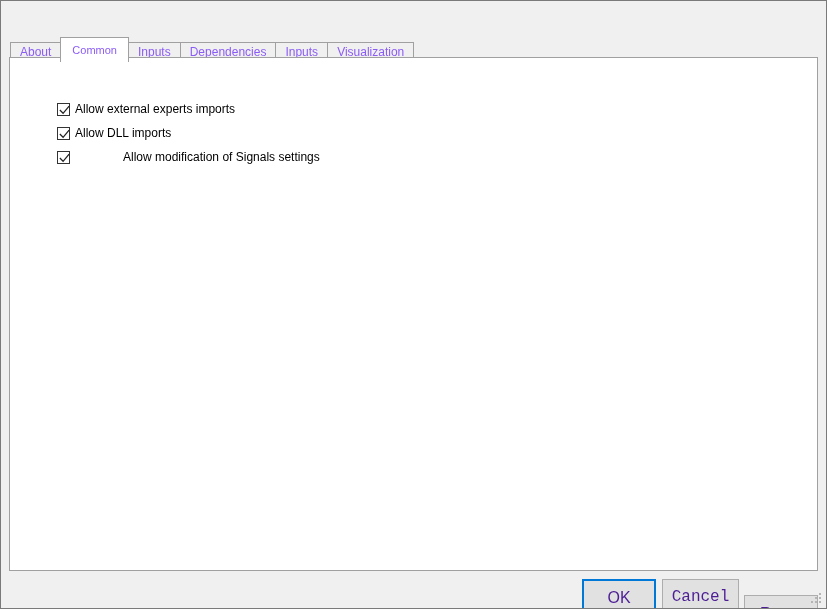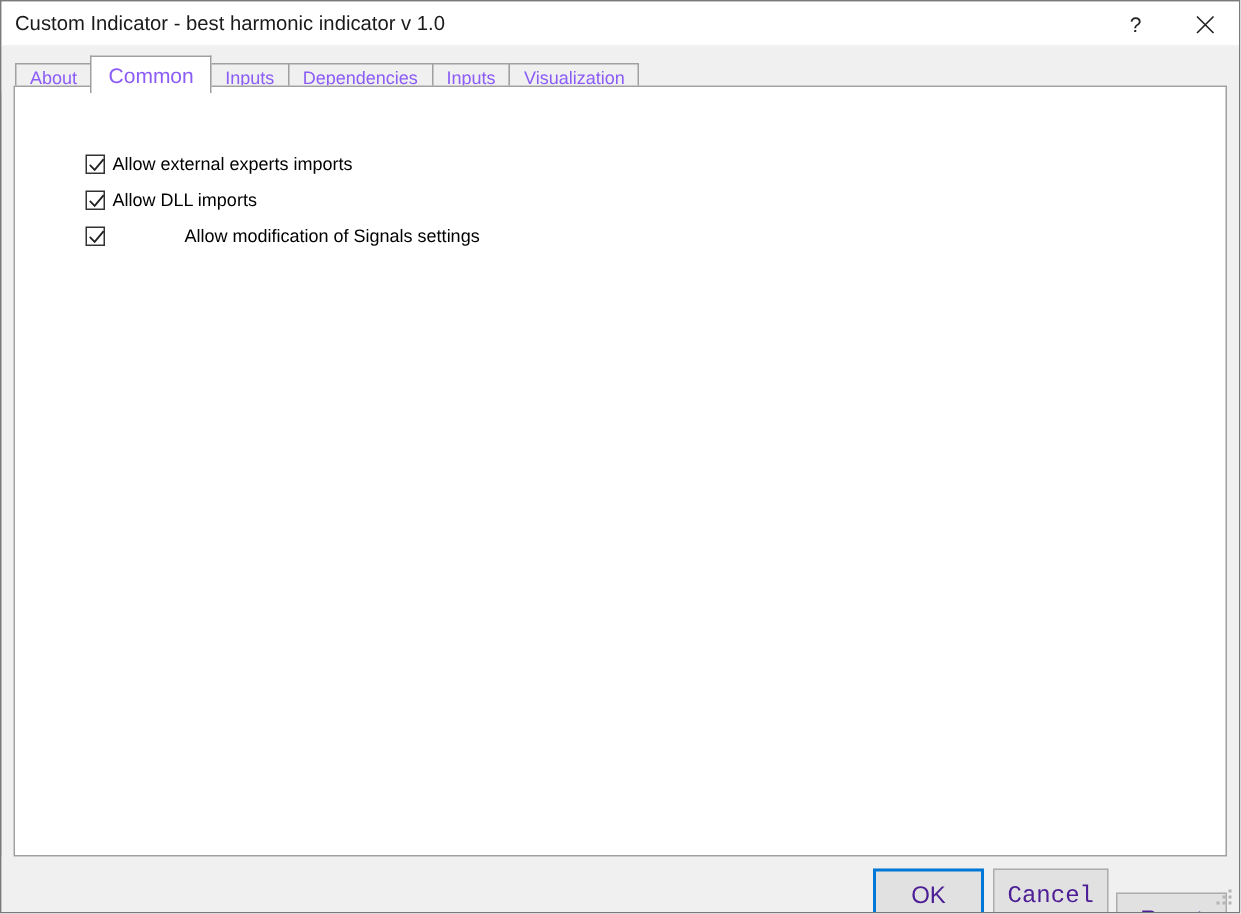--- a/index.html
+++ b/index.html
@@ -103,21 +103,21 @@
     white-space: nowrap;
     margin-right: -1px;
     cursor: default;
   }
   .tab.active {
     height: 25px;
     line-height: 24px;
     background: #ffffff;
     border-color: #a0a0a0;
     z-index: 4;
-    font-size: 14px;
+    font-size: 11px;
     padding: 0 11px;
   }
 
   
   .content {
     position: absolute;
     left: 8px;
     top: 56px;
     width: 809px;
     height: 514px;
@@ -210,36 +210,20 @@
     height: 2px;
     background: #b4b4b4;
     display: block;
   }
 </style>
 </head>
 <body>
 
 <div class="window">
 
-  <div class="titlebar">
-    <div class="title-text">Custom Indicator - best harmonic indicator v 1.0</div>
-
-    <div class="title-buttons">
-      <button class="tbtn">
-        <span class="glyph-help">?</span>
-      </button>
-      <button class="tbtn">
-        <span>
-          <svg width="13" height="13" viewBox="0 0 13 13" aria-hidden="true">
-            <path d="M1 1 L12 12 M12 1 L1 12" stroke="#222" stroke-width="1.1" fill="none"></path>
-          </svg>
-        </span>
-      </button>
-    </div>
-  </div>
 
   <div class="tabstrip">
     <div class="tabs">
       <div class="tab">About</div>
       <div class="tab active">Common</div>
       <div class="tab">Inputs</div>
       <div class="tab">Dependencies</div>
       <div class="tab">Inputs</div>
       <div class="tab">Visualization</div>
     </div>

